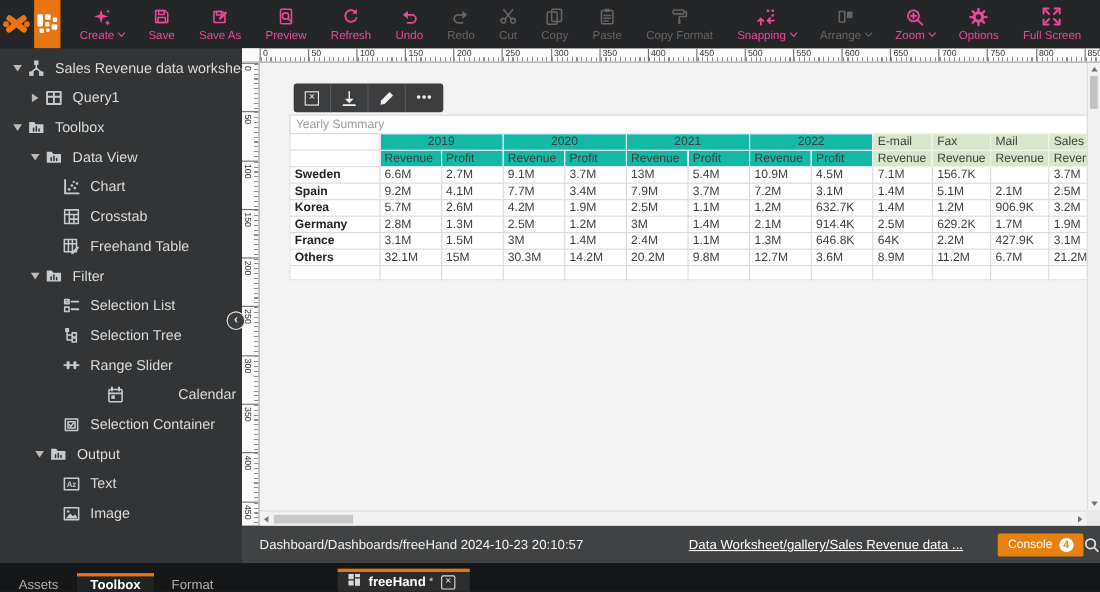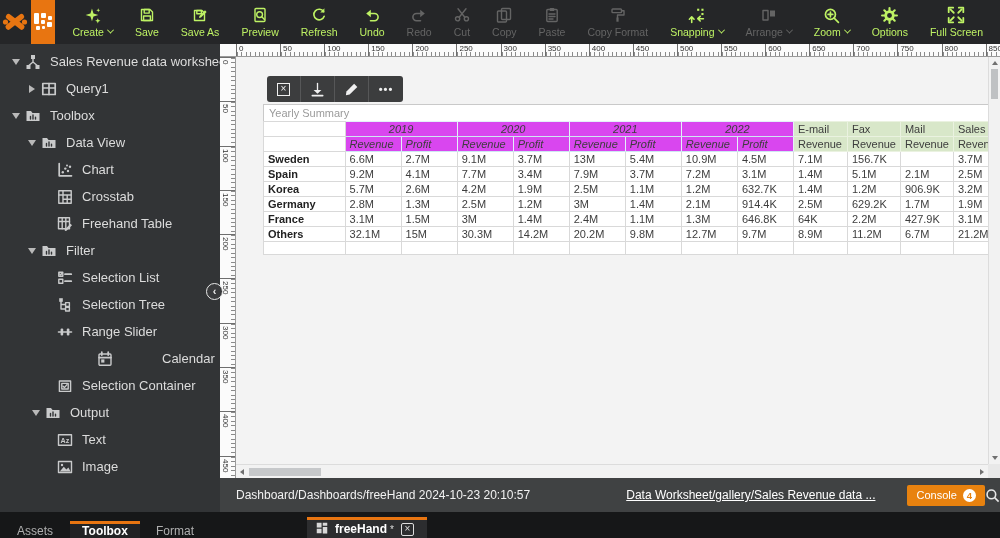--- a/index.html
+++ b/index.html
@@ -7,21 +7,21 @@
     font-family:"Liberation Sans", sans-serif; }
   #stage { position:relative; width:1000px; height:538px; }
 
   
   #topbar { position:absolute; left:0; top:0; width:1000px; height:44px;
     background:#252628; display:flex; align-items:stretch; }
   .logo1 { width:50px; display:flex; align-items:center; justify-content:center; }
   .logo2 { width:40px; background:#e87511; display:flex; align-items:center; justify-content:center; }
   #tb-items { display:flex; flex:1; align-items:stretch; padding-left:6px; }
   .tbtn { display:flex; flex-direction:column; align-items:center; justify-content:center;
-    padding:0 11px; gap:2px; color:#bef264; cursor:pointer; }
+    padding:0 11px; gap:2px; color:#ec4899; cursor:pointer; }
   .tbtn .ticon { height:17px; display:flex; align-items:center; justify-content:center; }
   .tbtn .tlabel { font-size:10.5px; display:flex; align-items:center; gap:4px; white-space:nowrap; }
   .tbtn.disabled { color:#646464; cursor:default; }
   .tbtn.pushright { margin-left:auto; margin-right:6px; }
   .chev { width:5px; height:5px; border-right:1.5px solid currentColor; border-bottom:1.5px solid currentColor;
     transform:rotate(45deg) translate(-1px,-1px); display:inline-block; }
   .ticon svg { display:block; }
 
   
   #sidebar { position:absolute; left:0; top:44px; width:220px; height:468px;
@@ -68,21 +68,21 @@
     justify-content:center; font-size:10px; line-height:1; }
   .etbtn .edots { font-size:11px; letter-spacing:1px; font-weight:bold; }
 
   #table-wrap { position:absolute; left:27px; top:47px; width:725px; overflow:hidden; z-index:1; }
   #table-title { width:744px; height:17px; background:#fff; border:1px solid #c9c9c9; border-bottom:none;
     font-size:11px; color:#9b9b9b; padding:2px 0 0 5px; }
   table#grid { border-collapse:collapse; table-layout:fixed; width:744px; background:#fff; }
   #grid td, #grid th { font-size:11px; font-weight:normal; text-align:left; padding:1px 4px;
     height:15px; overflow:hidden; white-space:nowrap; color:#3d3d3d; border:1px solid #d9d9d9; }
   #grid th.year { text-align:center; }
-  #grid .hblue { background:#d946ef; border-color:#e3f1f9; border-bottom-color:#cfe6f2;font-style:italic; }
+  #grid .hblue { background:#14b8a6; border-color:#e3f1f9; border-bottom-color:#cfe6f2; }
   #grid .hgreen { background:#d8e7c9; border-color:#eaf2e0; }
   #grid th.corner { background:#fff; border-color:#d9d9d9; }
   #grid td.rowlabel { font-weight:bold; color:#222; }
   #grid tr.emptyrow td { height:13px; }
 
   
   #vscroll { position:absolute; right:0; top:0; width:12px; height:407px; background:#f2f2f2;
     border-left:1px solid #dcdcdc; z-index:5; }
   #vscroll .arr-up { position:absolute; top:4px; left:3px; width:0; height:0;
     border-left:3px solid transparent; border-right:3px solid transparent; border-bottom:4px solid #707070; }
@@ -796,21 +796,21 @@
             </tr>
             <tr>
               <td class="rowlabel">Others</td>
               <td>32.1M</td>
               <td>15M</td>
               <td>30.3M</td>
               <td>14.2M</td>
               <td>20.2M</td>
               <td>9.8M</td>
               <td>12.7M</td>
-              <td>9.7M</td>
+              <td>3.6M</td>
               <td>8.9M</td>
               <td>11.2M</td>
               <td>6.7M</td>
               <td>21.2M</td>
             </tr>
             <tr class="emptyrow">
               <td></td>
               <td></td>
               <td></td>
               <td></td>

